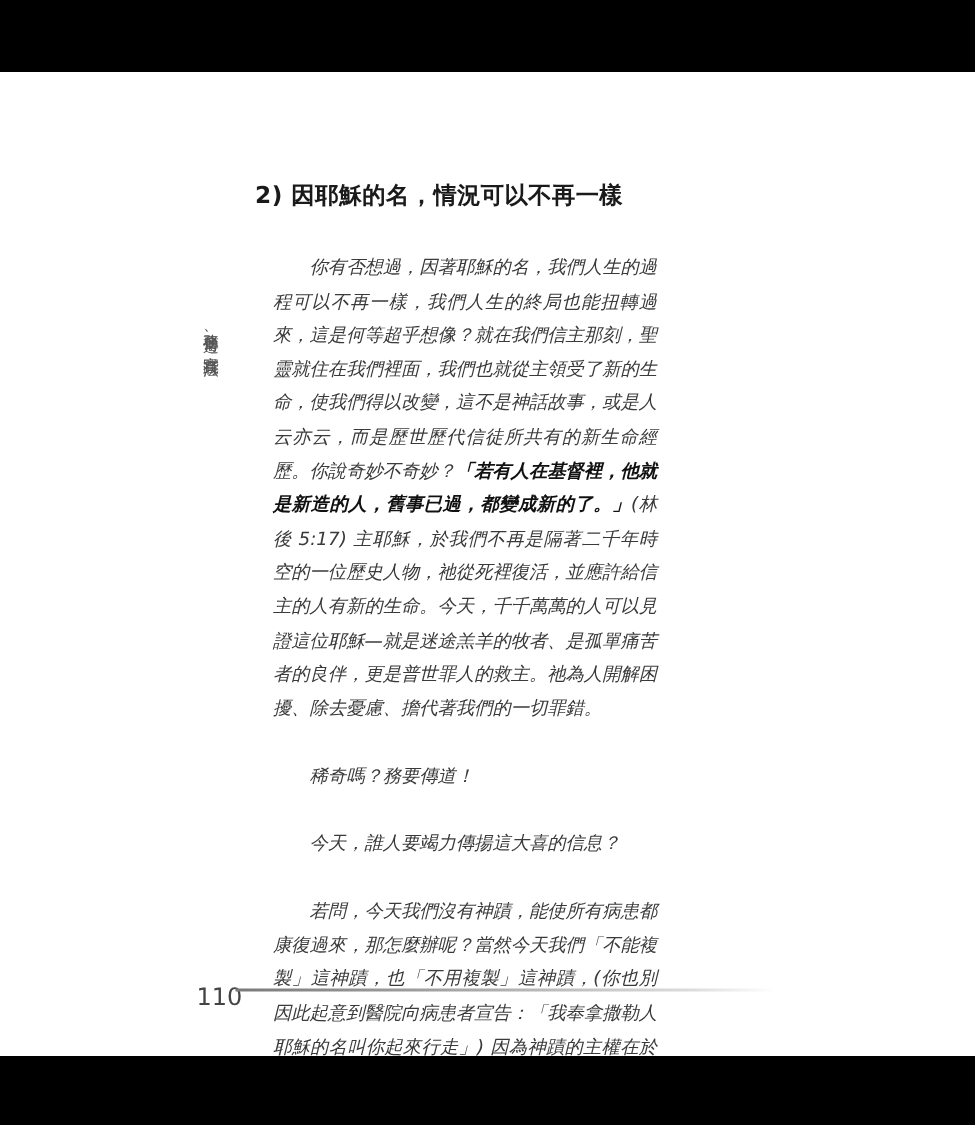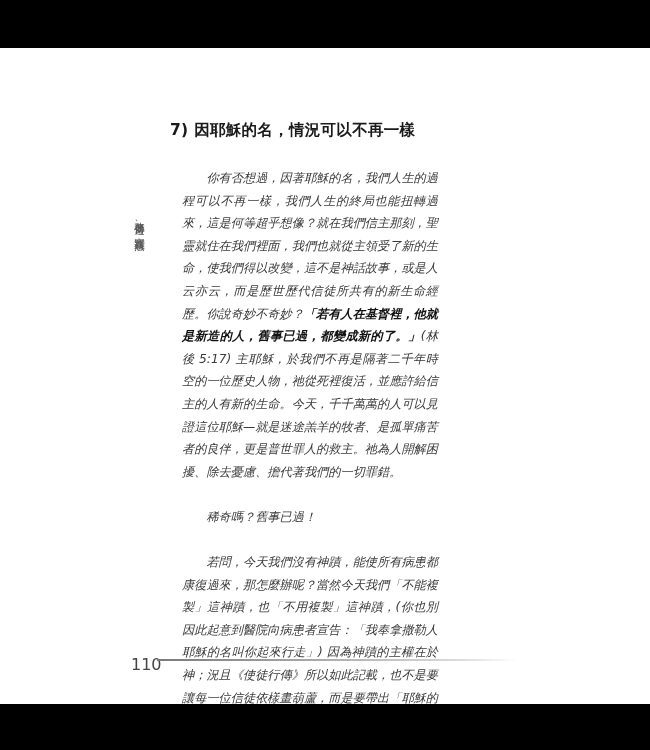--- a/index.html
+++ b/index.html
@@ -41,27 +41,28 @@
       position: absolute; left: 157px; top: 611px; width: 360px; height: 2px;
       background: linear-gradient(to right, #7a7a7a 0%, #aaaaaa 45%, #dddddd 85%, rgba(255,255,255,0) 100%);
     }
   </style>
 </head>
 <body>
 
 <div class="bar-top"></div>
 
 <div class="page">
-  <h2 class="heading">7) 因耶穌的名，情況可以不再一樣</h2>
+  <h2 class="heading">2) 因耶穌的名，情況可以不再一樣</h2>
 
   <div class="side-running-head">務要傳道、實踐有法</div>
 
   <div class="body-text">
     <p class="indent"><span>你有否想過，因著耶穌的名，我們人生的過程可以不再一樣，我們人生的終局也能扭轉過來，這是何等超乎想像？就在我們信主那刻，聖靈就住在我們裡面，我們也就從主領受了新的生命，使我們得以改變，這不是神話故事，或是人云亦云，而是歷世歷代信徒所共有的新生命經歷。你說奇妙不奇妙？</span><span class="quote-bold">「若有人在基督裡，他就是新造的人，舊事已過，都變成新的了。」</span><span>(林後 5:17) 主耶穌，於我們不再是隔著二千年時空的一位歷史人物，祂從死裡復活，並應許給信主的人有新的生命。今天，千千萬萬的人可以見證這位耶穌—就是迷途羔羊的牧者、是孤單痛苦者的良伴，更是普世罪人的救主。祂為人開解困擾、除去憂慮、擔代著我們的一切罪錯。</span></p>
-    <p class="indent gap">稀奇嗎？舊事已過！</p>
+    <p class="indent gap">稀奇嗎？務要傳道！</p>
+    <p class="indent gap">今天，誰人要竭力傳揚這大喜的信息？</p>
     <p class="indent gap">若問，今天我們沒有神蹟，能使所有病患都康復過來，那怎麼辦呢？當然今天我們「不能複製」這神蹟，也「不用複製」這神蹟，(你也別因此起意到醫院向病患者宣告：「我奉拿撒勒人耶穌的名叫你起來行走」) 因為神蹟的主權在於神；況且《使徒行傳》所以如此記載，也不是要讓每一位信徒依樣畫葫蘆，而是要帶出「耶穌的名」(主耶穌自己) 之真實與奇妙。退一步來說，沒有癱腿，是</p>
   </div>
 
   <div class="page-number">110</div>
   <div class="footer-rule"></div>
 </div>
 
 <div class="bar-bottom"></div>
 
 </body></html>

